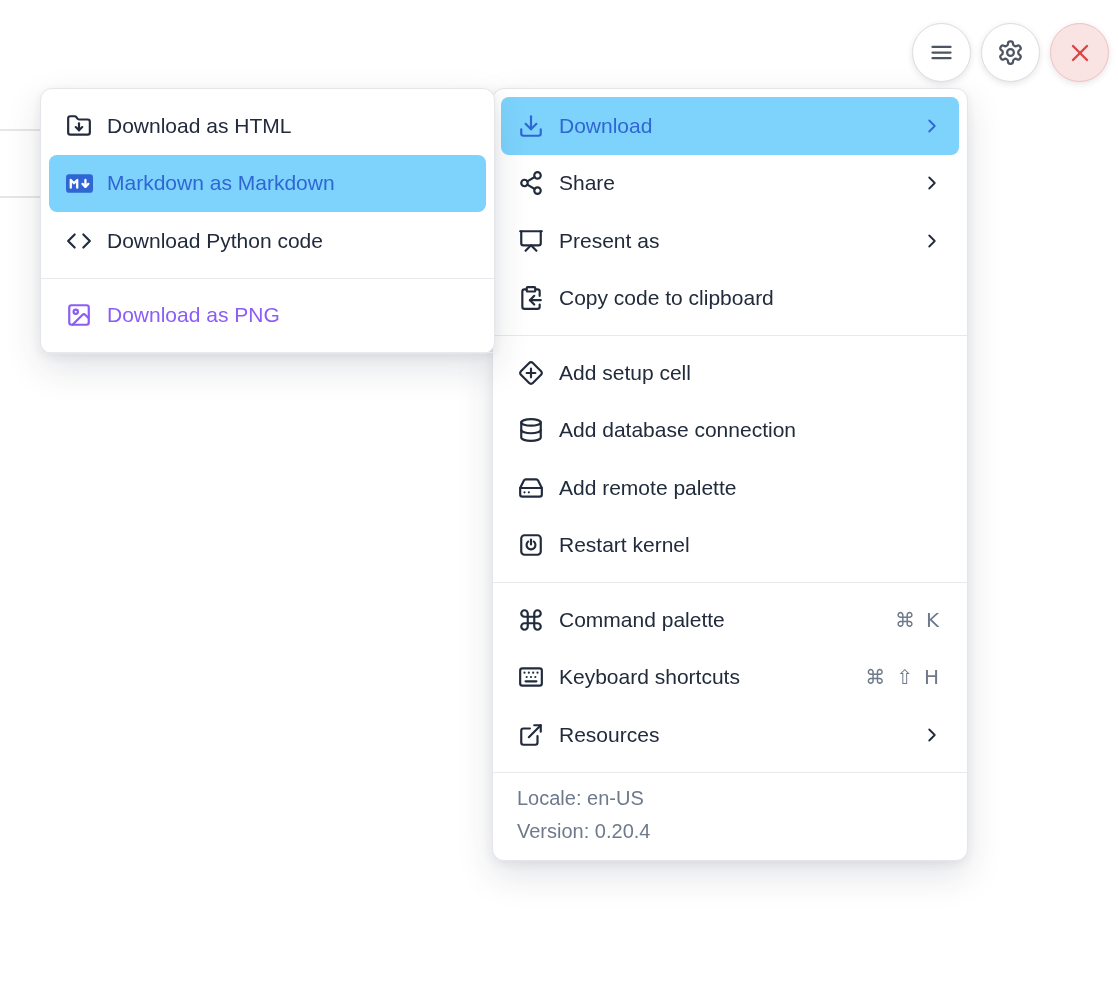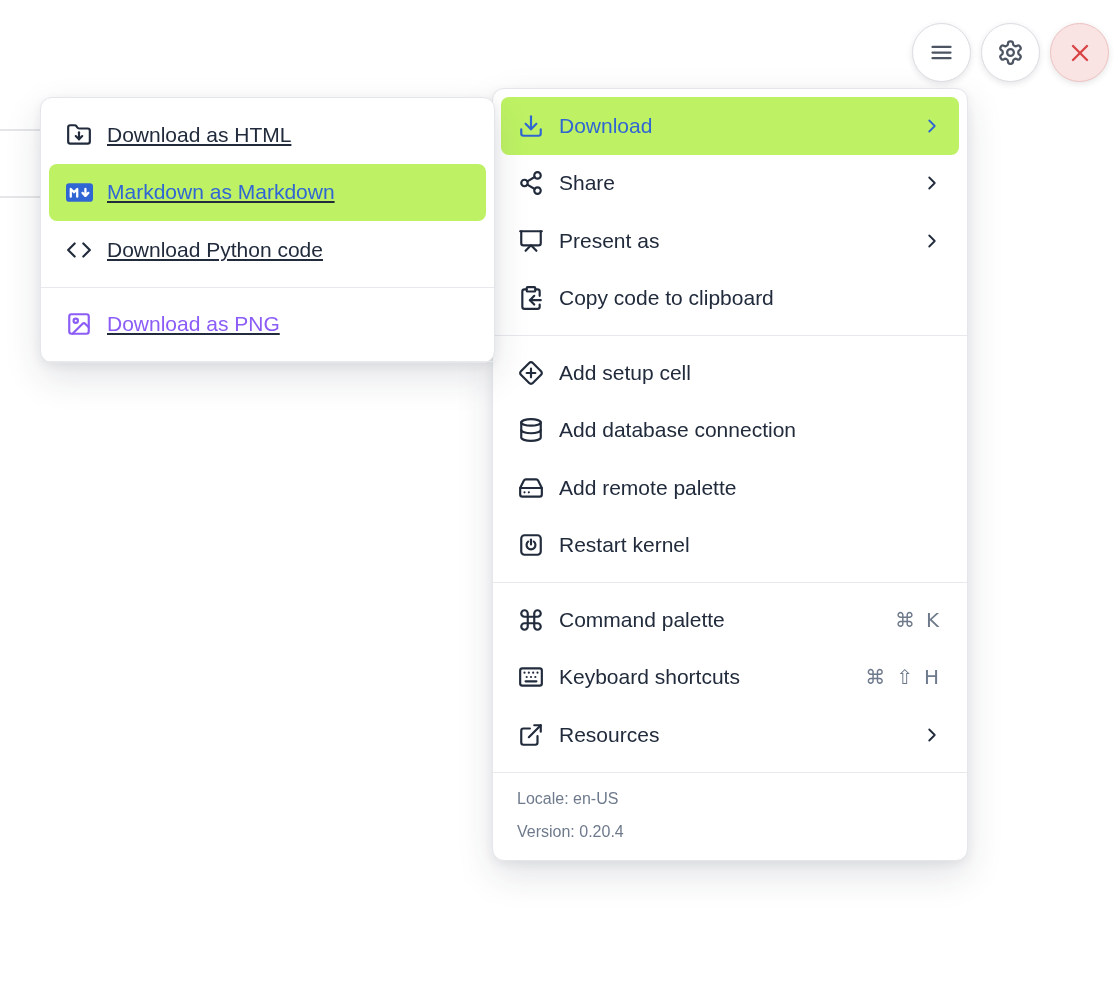--- a/index.html
+++ b/index.html
@@ -55,40 +55,40 @@
   .panel {
     position: absolute;
     background: #ffffff;
     border: 1px solid #e5e6ea;
     border-radius: 12px;
     box-shadow: 0 14px 36px rgba(30,40,60,.13), 0 3px 10px rgba(30,40,60,.07);
     display: flex;
     flex-direction: column;
   }
   #main-menu { left: 492px; top: 88px; width: 476px; z-index: 1; }
-  #download-submenu { left: 40px; top: 97px; width: 455px; z-index: 2; text-decoration: underline; }
+  #download-submenu { left: 40px; top: 88px; width: 455px; z-index: 2; }
 
   .menu-section { padding: 8px 0; }
   .menu-divider { height: 1px; background: #e8e9ed; flex: none; }
 
   .menu-item {
     height: 57.5px;
     display: flex;
     align-items: center;
     gap: 14px;
     padding: 0 28px 0 24px;
     font-size: 21px;
     color: #212b3c;
     cursor: pointer;
     border-radius: 8px;
   }
   .menu-item.active {
     margin: 0 8px;
     padding: 0 20px 0 16px;
-    background: #bef264;
+    background: #7dd3fc;
     color: #3066d4;
   }
   .menu-item.disabled {
     color: #8b5cf6;
     cursor: default;
   }
   .mi-icon {
     width: 28px;
     height: 28px;
     flex: none;
@@ -109,21 +109,21 @@
     align-items: center;
     gap: 11px;
     color: #6e7a8c;
     font-size: 20px;
     font-family: "DejaVu Sans", "Liberation Sans", sans-serif;
   }
 
   .menu-footer {
     padding: 9px 24px 12px 24px;
     color: #6e7a8c;
-    font-size: 16px;
+    font-size: 20px;
     line-height: 33px;
   }
 </style>
 </head>
 <body>
 
 <div class="bg-rule" id="bg-rule-1"></div>
 <div class="bg-rule" id="bg-rule-2"></div>
 
 <div id="toolbar">

